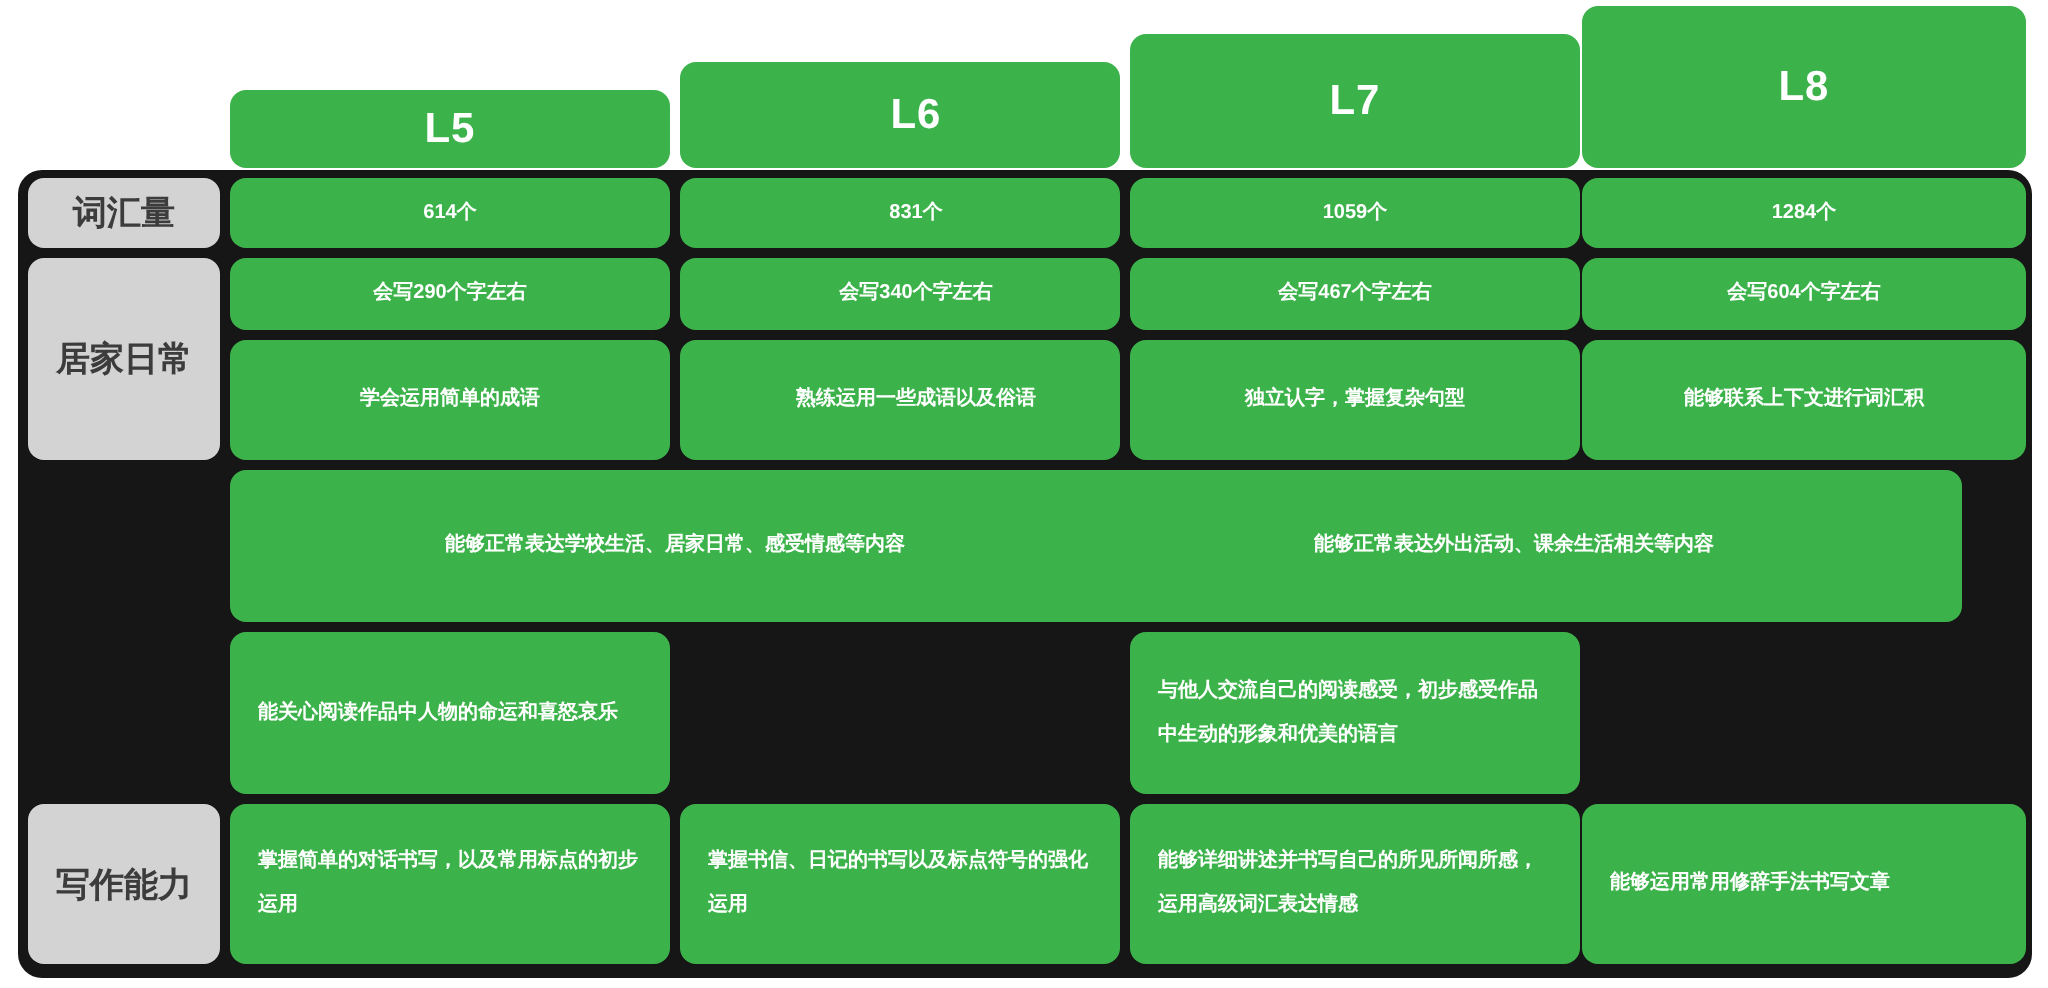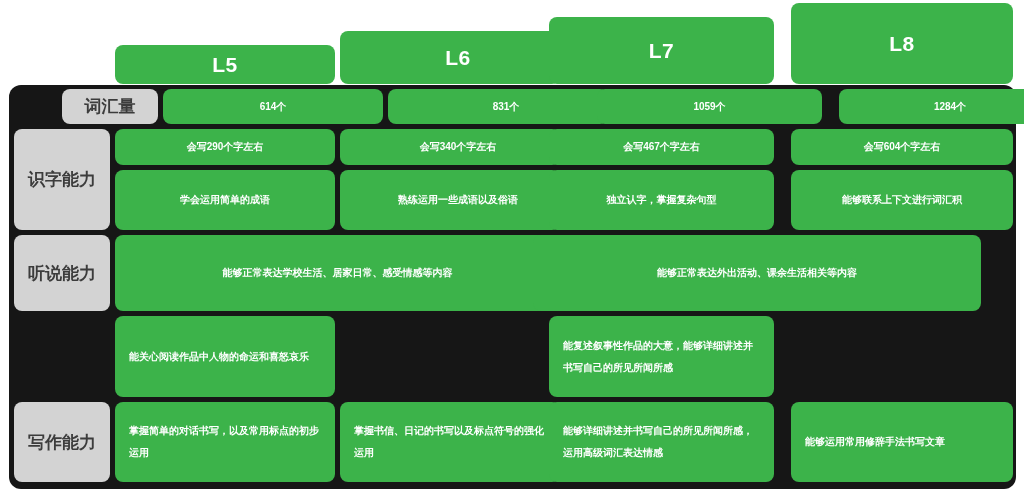--- a/index.html
+++ b/index.html
@@ -49,52 +49,51 @@
     justify-content:center;
     color:#3c3c3c;
     font-size:17px;
     font-weight:700;
     box-sizing:border-box;
   }
   
   .c-lab{left:14px;width:96px;}
   .c-l5{left:115px;width:220px;}
   .c-l6{left:340px;width:220px;padding-left:16px;}
-  .c-l7{left:549px;width:225px;}
+  .c-l7{left:565px;width:225px;}
   .c-l8{left:791px;width:222px;}
   .c-l56{left:115px;width:445px;}
   .c-l78{left:533px;width:448px;}
   
   .r-h5{top:45px;height:39px;}
   .r-h6{top:31px;height:53px;}
   .r-h7{top:17px;height:67px;}
   .r-h8{top:3px;height:81px;}
-  .r1{top:89px;height:35px;margin-left:48px;}
+  .r1{top:89px;height:35px;}
   .r2{top:129px;height:36px;}
   .r3{top:170px;height:60px;}
   .r23{top:129px;height:101px;}
   .r4{top:235px;height:76px;}
   .r5{top:316px;height:81px;}
   .r6{top:402px;height:80px;}
 </style>
 </head>
 <body>
 
 <div class="stage">
 
   <div class="backing"></div>
 
   <div class="cell header c-l5 r-h5">L5</div>
   <div class="cell header c-l6 r-h6">L6</div>
   <div class="cell header c-l7 r-h7">L7</div>
   <div class="cell header c-l8 r-h8">L8</div>
 
   <div class="rowlabel c-lab r1">词汇量</div>
-  <div class="rowlabel c-lab r23">识字能力</div>
-  <div class="rowlabel c-lab r4">听说能力</div>
+  <div class="rowlabel c-lab r23">居家日常</div>
   <div class="rowlabel c-lab r6">写作能力</div>
 
   <div class="cell c-l5 r1">614个</div>
   <div class="cell c-l6 r1">831个</div>
   <div class="cell c-l7 r1">1059个</div>
   <div class="cell c-l8 r1">1284个</div>
 
   <div class="cell c-l5 r2">会写290个字左右</div>
   <div class="cell c-l6 r2">会写340个字左右</div>
   <div class="cell c-l7 r2">会写467个字左右</div>
@@ -102,20 +101,20 @@
 
   <div class="cell c-l5 r3">学会运用简单的成语</div>
   <div class="cell c-l6 r3">熟练运用一些成语以及俗语</div>
   <div class="cell c-l7 r3">独立认字，掌握复杂句型</div>
   <div class="cell c-l8 r3">能够联系上下文进行词汇积</div>
 
   <div class="cell c-l56 r4">能够正常表达学校生活、居家日常、感受情感等内容</div>
   <div class="cell c-l78 r4">能够正常表达外出活动、课余生活相关等内容</div>
 
   <div class="cell multi c-l5 r5">能关心阅读作品中人物的命运和喜怒哀乐</div>
-  <div class="cell multi c-l7 r5">能复述叙事性作品的大意，能够详细讲述并书写自己的所见所闻所感</div>
+  <div class="cell multi c-l7 r5">与他人交流自己的阅读感受，初步感受作品中生动的形象和优美的语言</div>
 
   <div class="cell multi c-l5 r6">掌握简单的对话书写，以及常用标点的初步运用</div>
   <div class="cell multi c-l6 r6">掌握书信、日记的书写以及标点符号的强化运用</div>
   <div class="cell multi c-l7 r6">能够详细讲述并书写自己的所见所闻所感，运用高级词汇表达情感</div>
   <div class="cell multi c-l8 r6">能够运用常用修辞手法书写文章</div>
 
 </div>
 
 </body></html>

